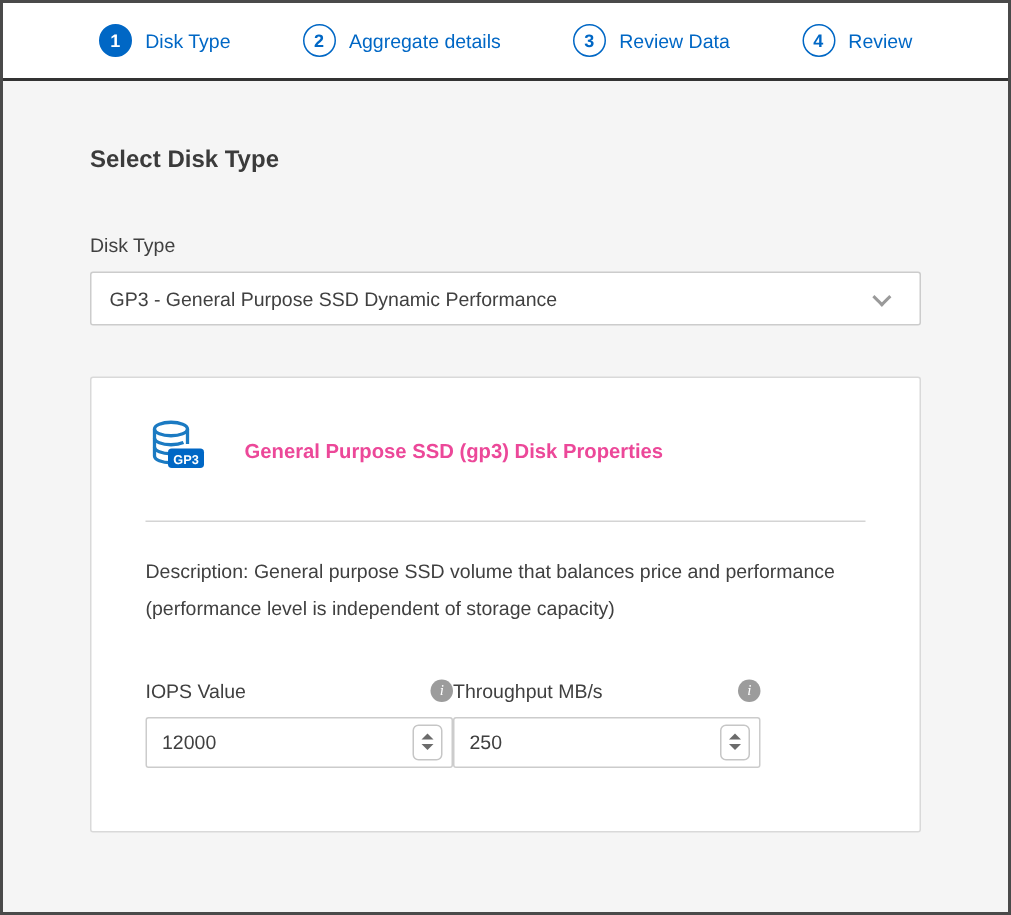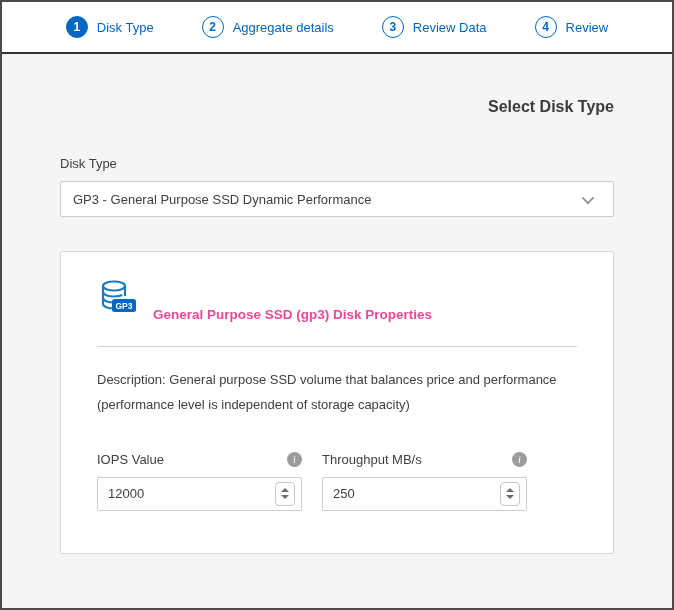--- a/index.html
+++ b/index.html
@@ -30,21 +30,21 @@
     display:flex; align-items:center; justify-content:center;
     font-size:12px; font-weight:bold;
     border:1px solid #0067c5; color:#0067c5; background:#fff;
   }
   .step.active .step-circle { background:#0067c5; color:#fff; }
   .step-label { font-size:13px; color:#0067c5; }
 
   
   .content { padding:0 58px; }
   .page-title {
-    text-align:right;
+    text-align:left;
     font-size:16px; font-weight:bold; color:#3b3b3b;
     margin-top:44px;
   }
   .field-label { font-size:13px; color:#404040; display:block; }
   .disk-type-label { margin-top:40px; }
 
   .select {
     margin-top:10px;
     height:36px;
     background:#fff;
@@ -62,27 +62,27 @@
   }
 
   
   .card {
     margin-top:34px;
     background:#fff;
     border:1px solid #d9d9d9;
     border-radius:2px;
     padding:26px 36px 42px 36px;
   }
-  .card-header { display:flex; align-items:flex-end; gap:16px; }
+  .card-header { display:flex; align-items:center; gap:26px; }
   .card-title { font-size:13.5px; font-weight:bold; color:#ec4899; }
   .divider { border:none; border-top:1px solid #d4d4d4; margin:24px 0 20px 0; }
   .description { font-size:13px; color:#404040; line-height:1.95; max-width:500px; }
   .description strong { font-weight:normal; }
 
-  .fields-row { display:flex; gap:20px; margin-top:34px;align-items:flex-end; }
+  .fields-row { display:flex; margin-top:34px;align-items:flex-end; }
   .field { width:205px; }
   .field-label-row { display:flex; align-items:center; justify-content:space-between; }
   .info-icon {
     width:15px; height:15px; border-radius:50%;
     background:#9c9c9c; color:#fff;
     font-size:10px; font-style:italic; font-family:"Liberation Serif", serif;
     display:flex; align-items:center; justify-content:center;
     cursor:pointer;
   }
   .number-input {

